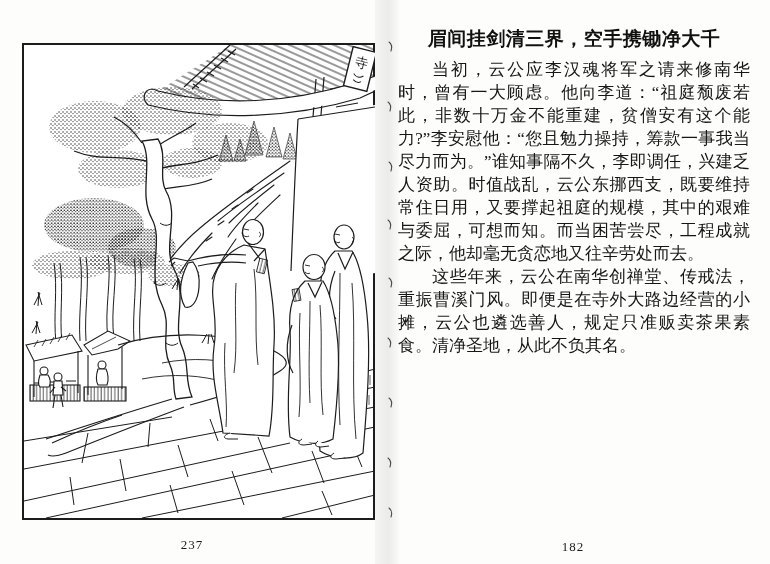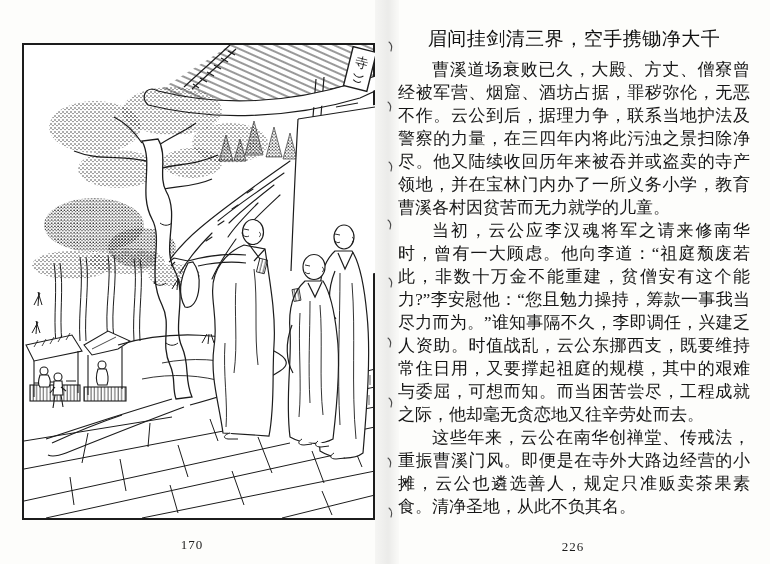--- a/index.html
+++ b/index.html
@@ -22,21 +22,21 @@
   .pn-right{left:553px;top:539px;}
   
   .gutter{
     position:absolute;left:375px;top:0;width:24px;height:564px;
     background:linear-gradient(90deg,rgba(0,0,0,0.03),rgba(0,0,0,0.07) 55%,rgba(0,0,0,0.01));
   }
   .binding{position:absolute;left:9px;top:0;}
   
   .title{
     position:absolute;left:398px;top:26px;width:352px;margin:0;
-    font-size:19px;font-weight:400;text-align:center;color:#111;
+    font-size:19px;font-weight:700;text-align:center;color:#111;
     font-family:"Liberation Sans","DejaVu Sans",sans-serif;
     letter-spacing:0.5px;
   }
   .bodytext{
     position:absolute;left:398px;top:58px;width:352px;
     font-size:17px;line-height:23px;color:#161616;
     text-align:justify;
   }
   .bodytext p{margin:0;text-indent:2em;}
 </style>
@@ -217,39 +217,38 @@
           <ellipse cx="231" cy="189" rx="10.5" ry="12.5" fill="#ffffff"></ellipse>
           <path d="M222,186 l5,1 M221,192 c2,2 4,2 6,1 M237,189 c2,1 2,4 0,5" stroke-width="0.9" fill="none"></path>
           <path d="M226,200 L238,216 M243,206 L232,218" fill="none"></path>
           <rect x="236" y="216" width="8" height="14" fill="url(#vhatch)" stroke-width="0.8" transform="rotate(14 240 223)"></rect>
           <path d="M214,240 C212,270 216,300 212,330 M232,226 C236,258 232,290 236,322 M203,300 C201,330 206,360 204,384" stroke-width="0.9" fill="none"></path>
           <path d="M208,390 c-6,2 -8,5 -2,6 l10,0" fill="#ffffff" stroke-width="1"></path>
         </g>
       </g>
     </svg>
   </figure>
-  <div class="pagenum pn-left">170</div>
+  <div class="pagenum pn-left">237</div>
 
   <div class="gutter">
     <svg class="binding" width="12" height="564" viewBox="0 0 12 564" xmlns="http://www.w3.org/2000/svg">
       <g stroke="#4a4a4a" stroke-width="1.1" fill="none" stroke-linecap="round">
         <path d="M5,42 q4,3 2,9"></path>
         <path d="M4,102 q4,3 2,9"></path>
         <path d="M5,162 q4,3 2,9"></path>
         <path d="M4,220 q4,3 2,9"></path>
         <path d="M5,278 q4,3 2,9"></path>
         <path d="M4,338 q4,3 2,9"></path>
         <path d="M5,398 q4,3 2,9"></path>
         <path d="M4,458 q4,3 2,9"></path>
         <path d="M5,508 q4,3 2,9"></path>
       </g>
     </svg>
   </div>
 
   <h1 class="title">眉间挂剑清三界，空手携锄净大千</h1>
   <div class="bodytext">
-      <p>曹溪道场衰败已久，大殿、方丈、僧寮曾经被军营、烟窟、酒坊占据，罪秽弥伦，无恶不作。云公到后，据理力争，联系当地护法及警察的力量，在三四年内将此污浊之景扫除净尽。他又陆续收回历年来被吞并或盗卖的寺产领地，并在宝林门内办了一所义务小学，教育曹溪各村因贫苦而无力就学的儿童。</p>
       <p>当初，云公应李汉魂将军之请来修南华时，曾有一大顾虑。他向李道：“祖庭颓废若此，非数十万金不能重建，贫僧安有这个能力?”李安慰他：“您且勉力操持，筹款一事我当尽力而为。”谁知事隔不久，李即调任，兴建乏人资助。时值战乱，云公东挪西支，既要维持常住日用，又要撑起祖庭的规模，其中的艰难与委屈，可想而知。而当困苦尝尽，工程成就之际，他却毫无贪恋地又往辛劳处而去。</p>
       <p>这些年来，云公在南华创禅堂、传戒法，重振曹溪门风。即便是在寺外大路边经营的小摊，云公也遴选善人，规定只准贩卖茶果素食。清净圣地，从此不负其名。</p>
     </div>
-  <div class="pagenum pn-right">226</div>
+  <div class="pagenum pn-right">182</div>
 
 </div>
 
 </body></html>

